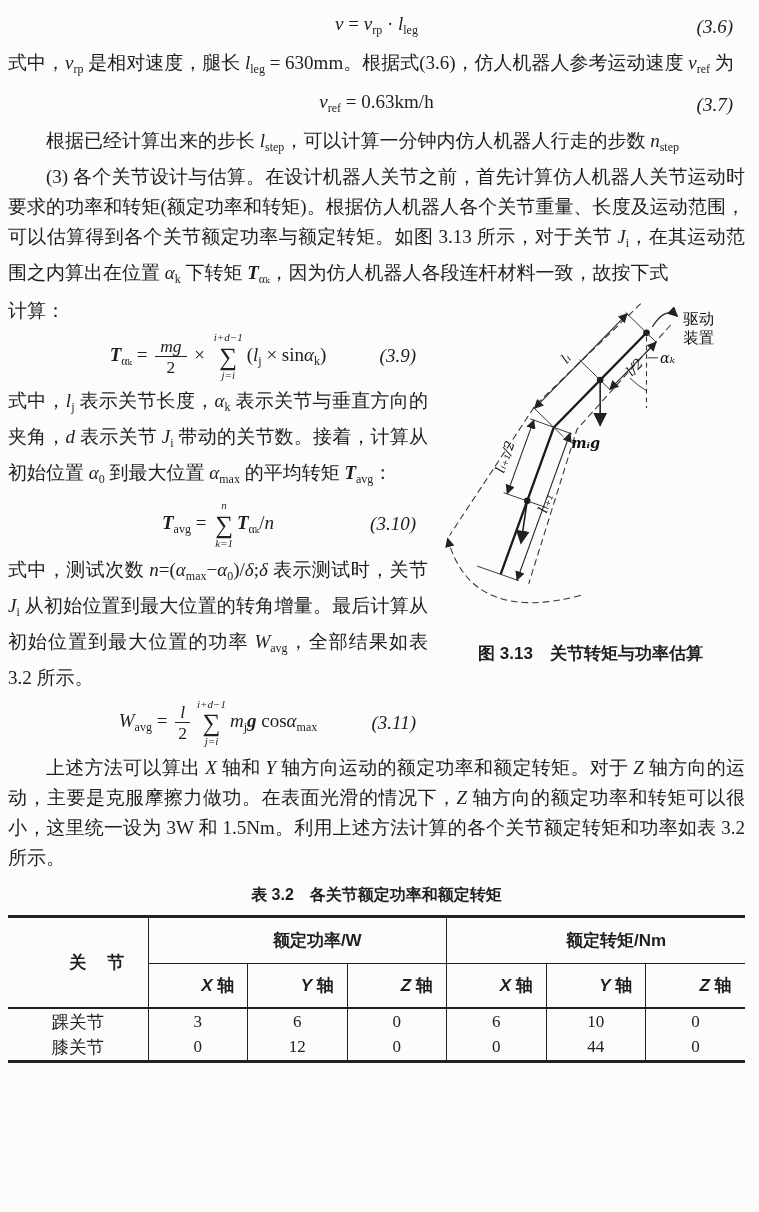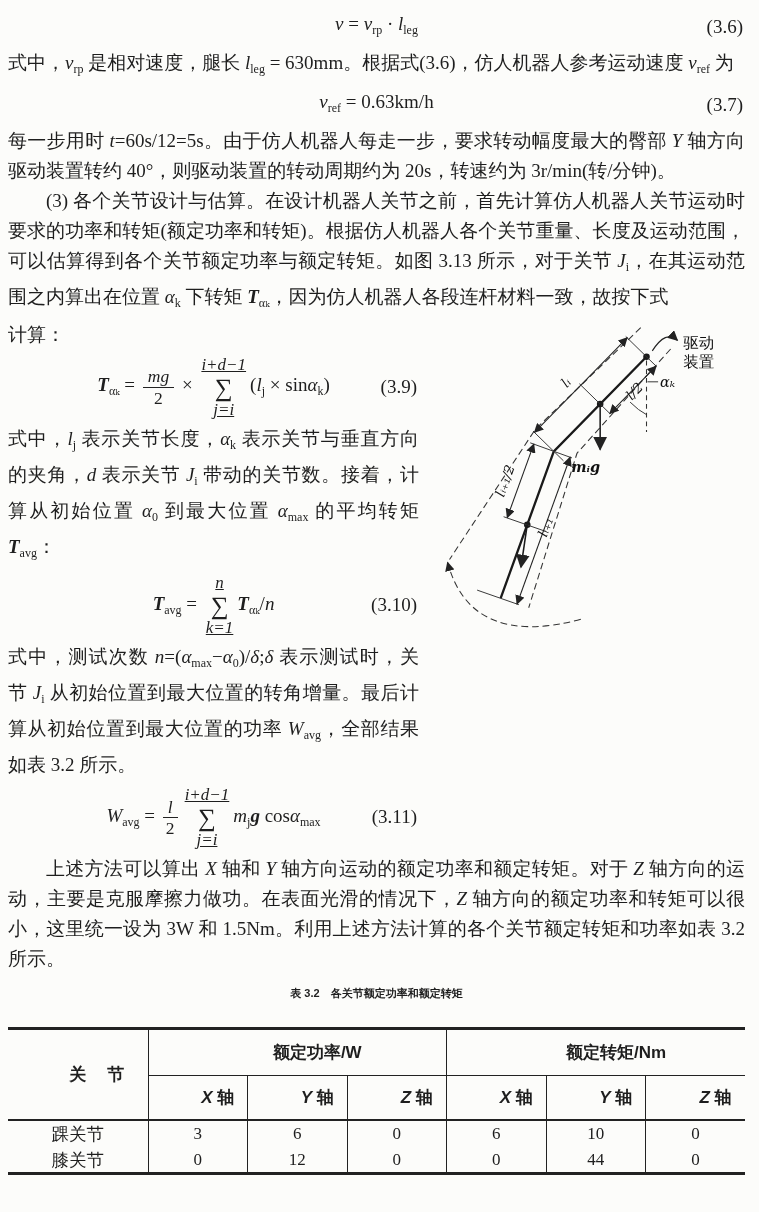--- a/index.html
+++ b/index.html
@@ -5,37 +5,37 @@
   html,body{margin:0;padding:0;}
   body{
     width:759px;height:1212px;overflow:hidden;
     background:#fcfcfa;color:#1e1e1e;
     font-family:"Liberation Serif","DejaVu Serif",serif;
   }
   .page{padding:6px 14px 0 8px;}
   .para{margin:0;font-size:19px;line-height:30px;text-align:justify;text-justify:inter-ideograph;}
   .ind{text-indent:2em;}
   .eq{position:relative;text-align:center;font-size:19px;line-height:26px;padding:4px 0;margin:1px 0;}
-  .eq .eq-num{position:absolute;right:2px;top:50%;transform:translateY(-50%);font-size:19px;}
+  .eq .eq-num{position:absolute;right:12px;top:50%;transform:translateY(-50%);font-size:19px;font-style:italic;}
   .it{font-style:italic;}
   .bi{font-style:italic;font-weight:bold;}
   .sb{font-size:12px;vertical-align:-4px;}
   .frac{display:inline-flex;flex-direction:column;vertical-align:middle;text-align:center;margin:0 3px;line-height:1.15;}
   .fn{display:block;padding:0 5px;border-bottom:1.5px solid #222;font-style:italic;font-size:17.5px;}
   .fd{display:block;font-size:17.5px;}
   .sum{display:inline-flex;flex-direction:column;align-items:center;vertical-align:middle;margin:0 4px;line-height:1;}
-  .sl{font-size:17px;font-style:italic;line-height:1.15;text-decoration:underline;}
+  .sl{font-size:11px;font-style:italic;line-height:1.15;}
   .sg{font-size:25px;line-height:1;}
-  .twocol{display:flex;gap:17px;margin-top:2px;}
+  .twocol{display:flex;gap:8px;margin-top:2px;}
   .leftcol{width:424px;}
   .figcol{width:309px;padding-top:2px;}
   .figcap{font-weight:bold;font-size:17px;text-align:center;margin-top:6px;
           font-family:"Liberation Sans","DejaVu Sans",sans-serif;}
   svg text{font-family:"DejaVu Serif","DejaVu Sans",serif;}
-  .tbl-title{font-weight:bold;font-size:11px;text-align:center;margin:12px 0 26px;
+  .tbl-title{font-weight:bold;font-size:16px;text-align:center;margin:12px 0 9px;
              font-family:"Liberation Sans","DejaVu Sans",sans-serif;}
   table.t32{border-collapse:collapse;width:737px;margin:0 auto;table-layout:fixed;
             border-top:3px solid #222;border-bottom:3px solid #222;}
   .t32 th,.t32 td{border-left:1.5px solid #222;text-align:center;padding:0;}
   .t32 .c0{border-left:none;text-align:center;}
   .t32 thead th{font-family:"Liberation Sans","DejaVu Sans",sans-serif;font-weight:bold;font-size:17px;padding-left:40px;}
   .t32 .grow th{height:45px;border-bottom:1.5px solid #222;}
   .t32 .arow th{height:43px;border-bottom:2.2px solid #222;}
   .t32 th.jt{border-bottom:2.2px solid #222;letter-spacing:2px;}
   .t32 tbody td{height:25.5px;font-size:17px;font-family:"Liberation Serif","DejaVu Serif",serif;}
@@ -51,23 +51,23 @@
     <span class="eq-num">(3.6)</span>
   </div>
 
   <p class="para"><span>式中，</span><span class="it">v</span><span class="sb">rp</span><span> 是相对速度，腿长 </span><span class="it">l</span><span class="sb">leg</span><span> = 630mm。根据式(3.6)，仿人机器人参考运动速度 </span><span class="it">v</span><span class="sb">ref</span><span> 为</span></p>
 
   <div class="eq">
     <span><span class="it">v</span><span class="sb">ref</span><span> = 0.63km/h</span></span>
     <span class="eq-num">(3.7)</span>
   </div>
 
-
-
-  <p class="para"><span>每一步用时 </span><span class="it">t</span><span>=60s/12=5s。由于仿人机器人每走一步，要求转动幅度最大的臀部 </span><span class="it">Y</span><span> 轴方向驱动装置转约 40°，则驱动装置的转动周期约为 20s，转速约为 3r/min(转/分钟)。</span></p>
+  <p class="para ind"><span>根据已经计算出来的步长 </span><span class="it">l</span><span class="sb">step</span><span>，可以计算一分钟内仿人机器人行走的步数 </span><span class="it">n</span><span class="sb">step</span></p>
+
+
 
   <p class="para ind"><span>(3) 各个关节设计与估算。在设计机器人关节之前，首先计算仿人机器人关节运动时要求的功率和转矩(额定功率和转矩)。根据仿人机器人各个关节重量、长度及运动范围，可以估算得到各个关节额定功率与额定转矩。如图 3.13 所示，对于关节 </span><span class="it">J</span><span class="sb">i</span><span>，在其运动范围之内算出在位置 </span><span class="it">α</span><span class="sb">k</span><span> 下转矩 </span><span class="bi">T</span><span class="sb">αₖ</span><span>，因为仿人机器人各段连杆材料一致，故按下式</span></p>
 
   <div class="twocol">
     <div class="leftcol">
       <p class="para">计算：</p>
 
       <div class="eq">
         <span><span class="bi">T</span><span class="sb">αₖ</span><span> = </span><span class="frac">
               <span class="fn">mg</span>
@@ -160,20 +160,21 @@
           <text x="256" y="21" font-size="16">驱动</text>
           <text x="256" y="41" font-size="16">装置</text>
           <text x="232" y="61" font-size="15" font-style="italic">αₖ</text>
           <text x="138" y="60" font-size="14" font-style="italic" text-anchor="middle" transform="rotate(-46 138 60)">lᵢ</text>
           <text x="209" y="69" font-size="14" font-style="italic" text-anchor="middle" transform="rotate(-46 209 69)">l/2</text>
           <text x="76" y="160" font-size="14" font-style="italic" text-anchor="middle" transform="rotate(-70 76 160)">lᵢ₊₁/2</text>
           <text x="118" y="208" font-size="14" font-style="italic" text-anchor="middle" transform="rotate(-70 118 208)">lᵢ₊₁</text>
           <text x="140" y="149" font-size="15" font-style="italic" font-weight="bold">mᵢg</text>
         </g>
       </svg>
+      <div class="figcap">图 3.13　关节转矩与功率估算</div>
     </div>
   </div>
 
 
   <p class="para ind"><span>上述方法可以算出 </span><span class="it">X</span><span> 轴和 </span><span class="it">Y</span><span> 轴方向运动的额定功率和额定转矩。对于 </span><span class="it">Z</span><span> 轴方向的运动，主要是克服摩擦力做功。在表面光滑的情况下，</span><span class="it">Z</span><span> 轴方向的额定功率和转矩可以很小，这里统一设为 3W 和 1.5Nm。利用上述方法计算的各个关节额定转矩和功率如表 3.2 所示。</span></p>
 
   <div class="tbl-title">表 3.2　各关节额定功率和额定转矩</div>
 
   <table class="t32">
     <colgroup>

